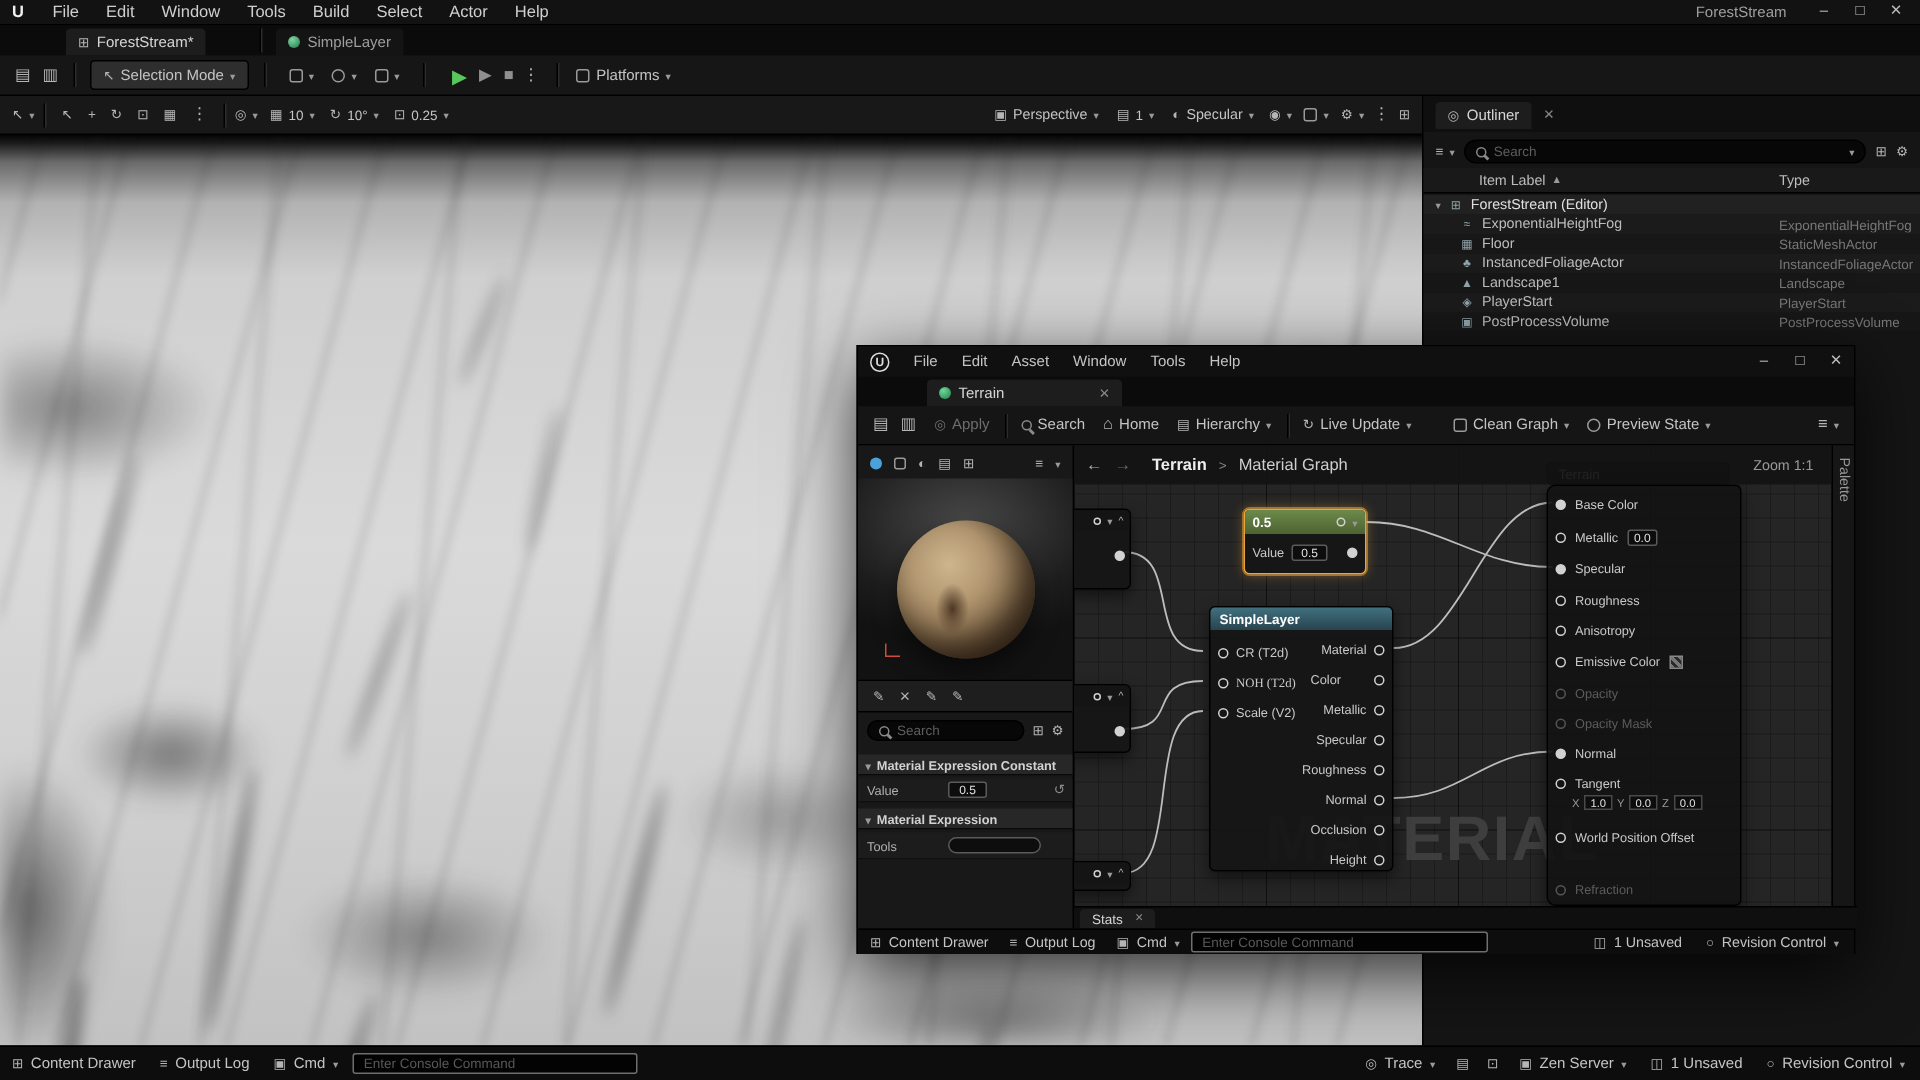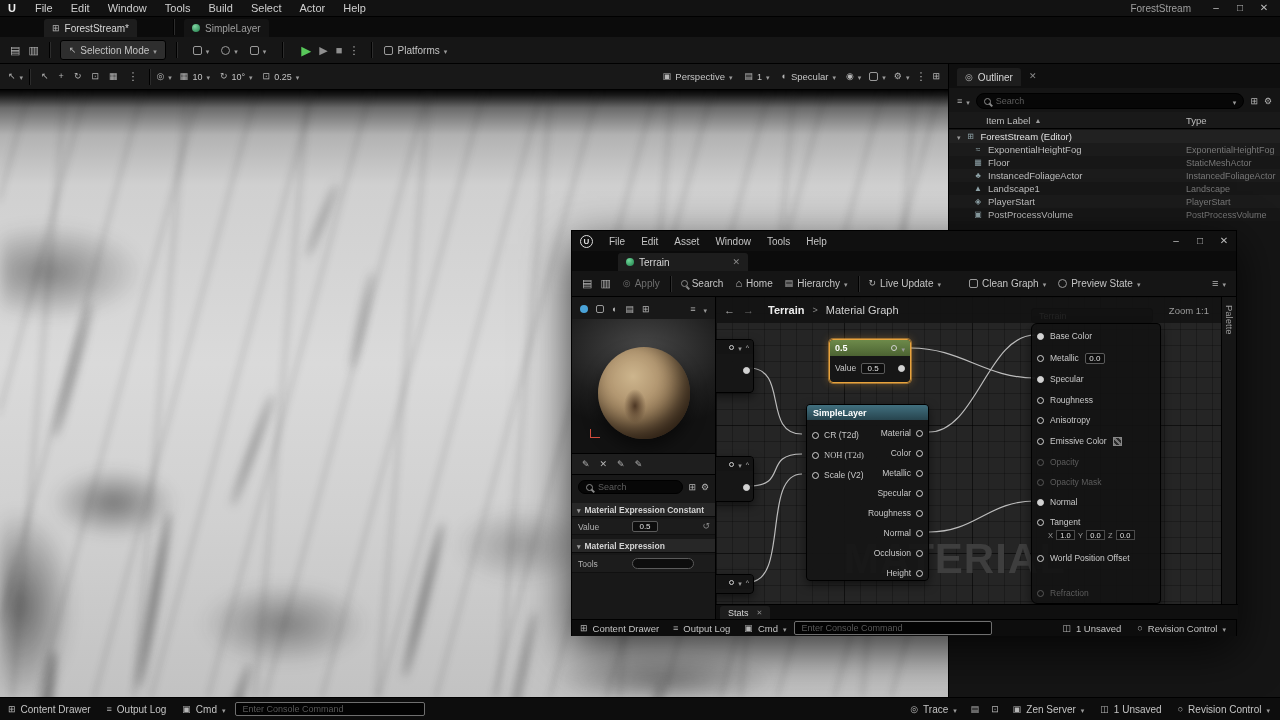--- a/index.html
+++ b/index.html
@@ -546,21 +546,21 @@
               <span class="nlabel">Scale (V2)</span>
             </div>
           </div>
         <div class="abs" style="right:5px;top:18px;">
 
             <div class="row" style="height:20px;gap:5px;justify-content:flex-end;">
               <span class="nlabel">Material</span>
               <span class="pin"></span>
             </div>
 
-            <div class="row" style="height:20px;gap:5px;justify-content:flex-end;">
+            <div class="row" style="height:20px;gap:22px;justify-content:flex-end;">
               <span class="nlabel">Color</span>
               <span class="pin"></span>
             </div>
 
             <div class="row" style="height:20px;gap:5px;justify-content:flex-end;">
               <span class="nlabel">Metallic</span>
               <span class="pin"></span>
             </div>
 
             <div class="row" style="height:20px;gap:5px;justify-content:flex-end;">

